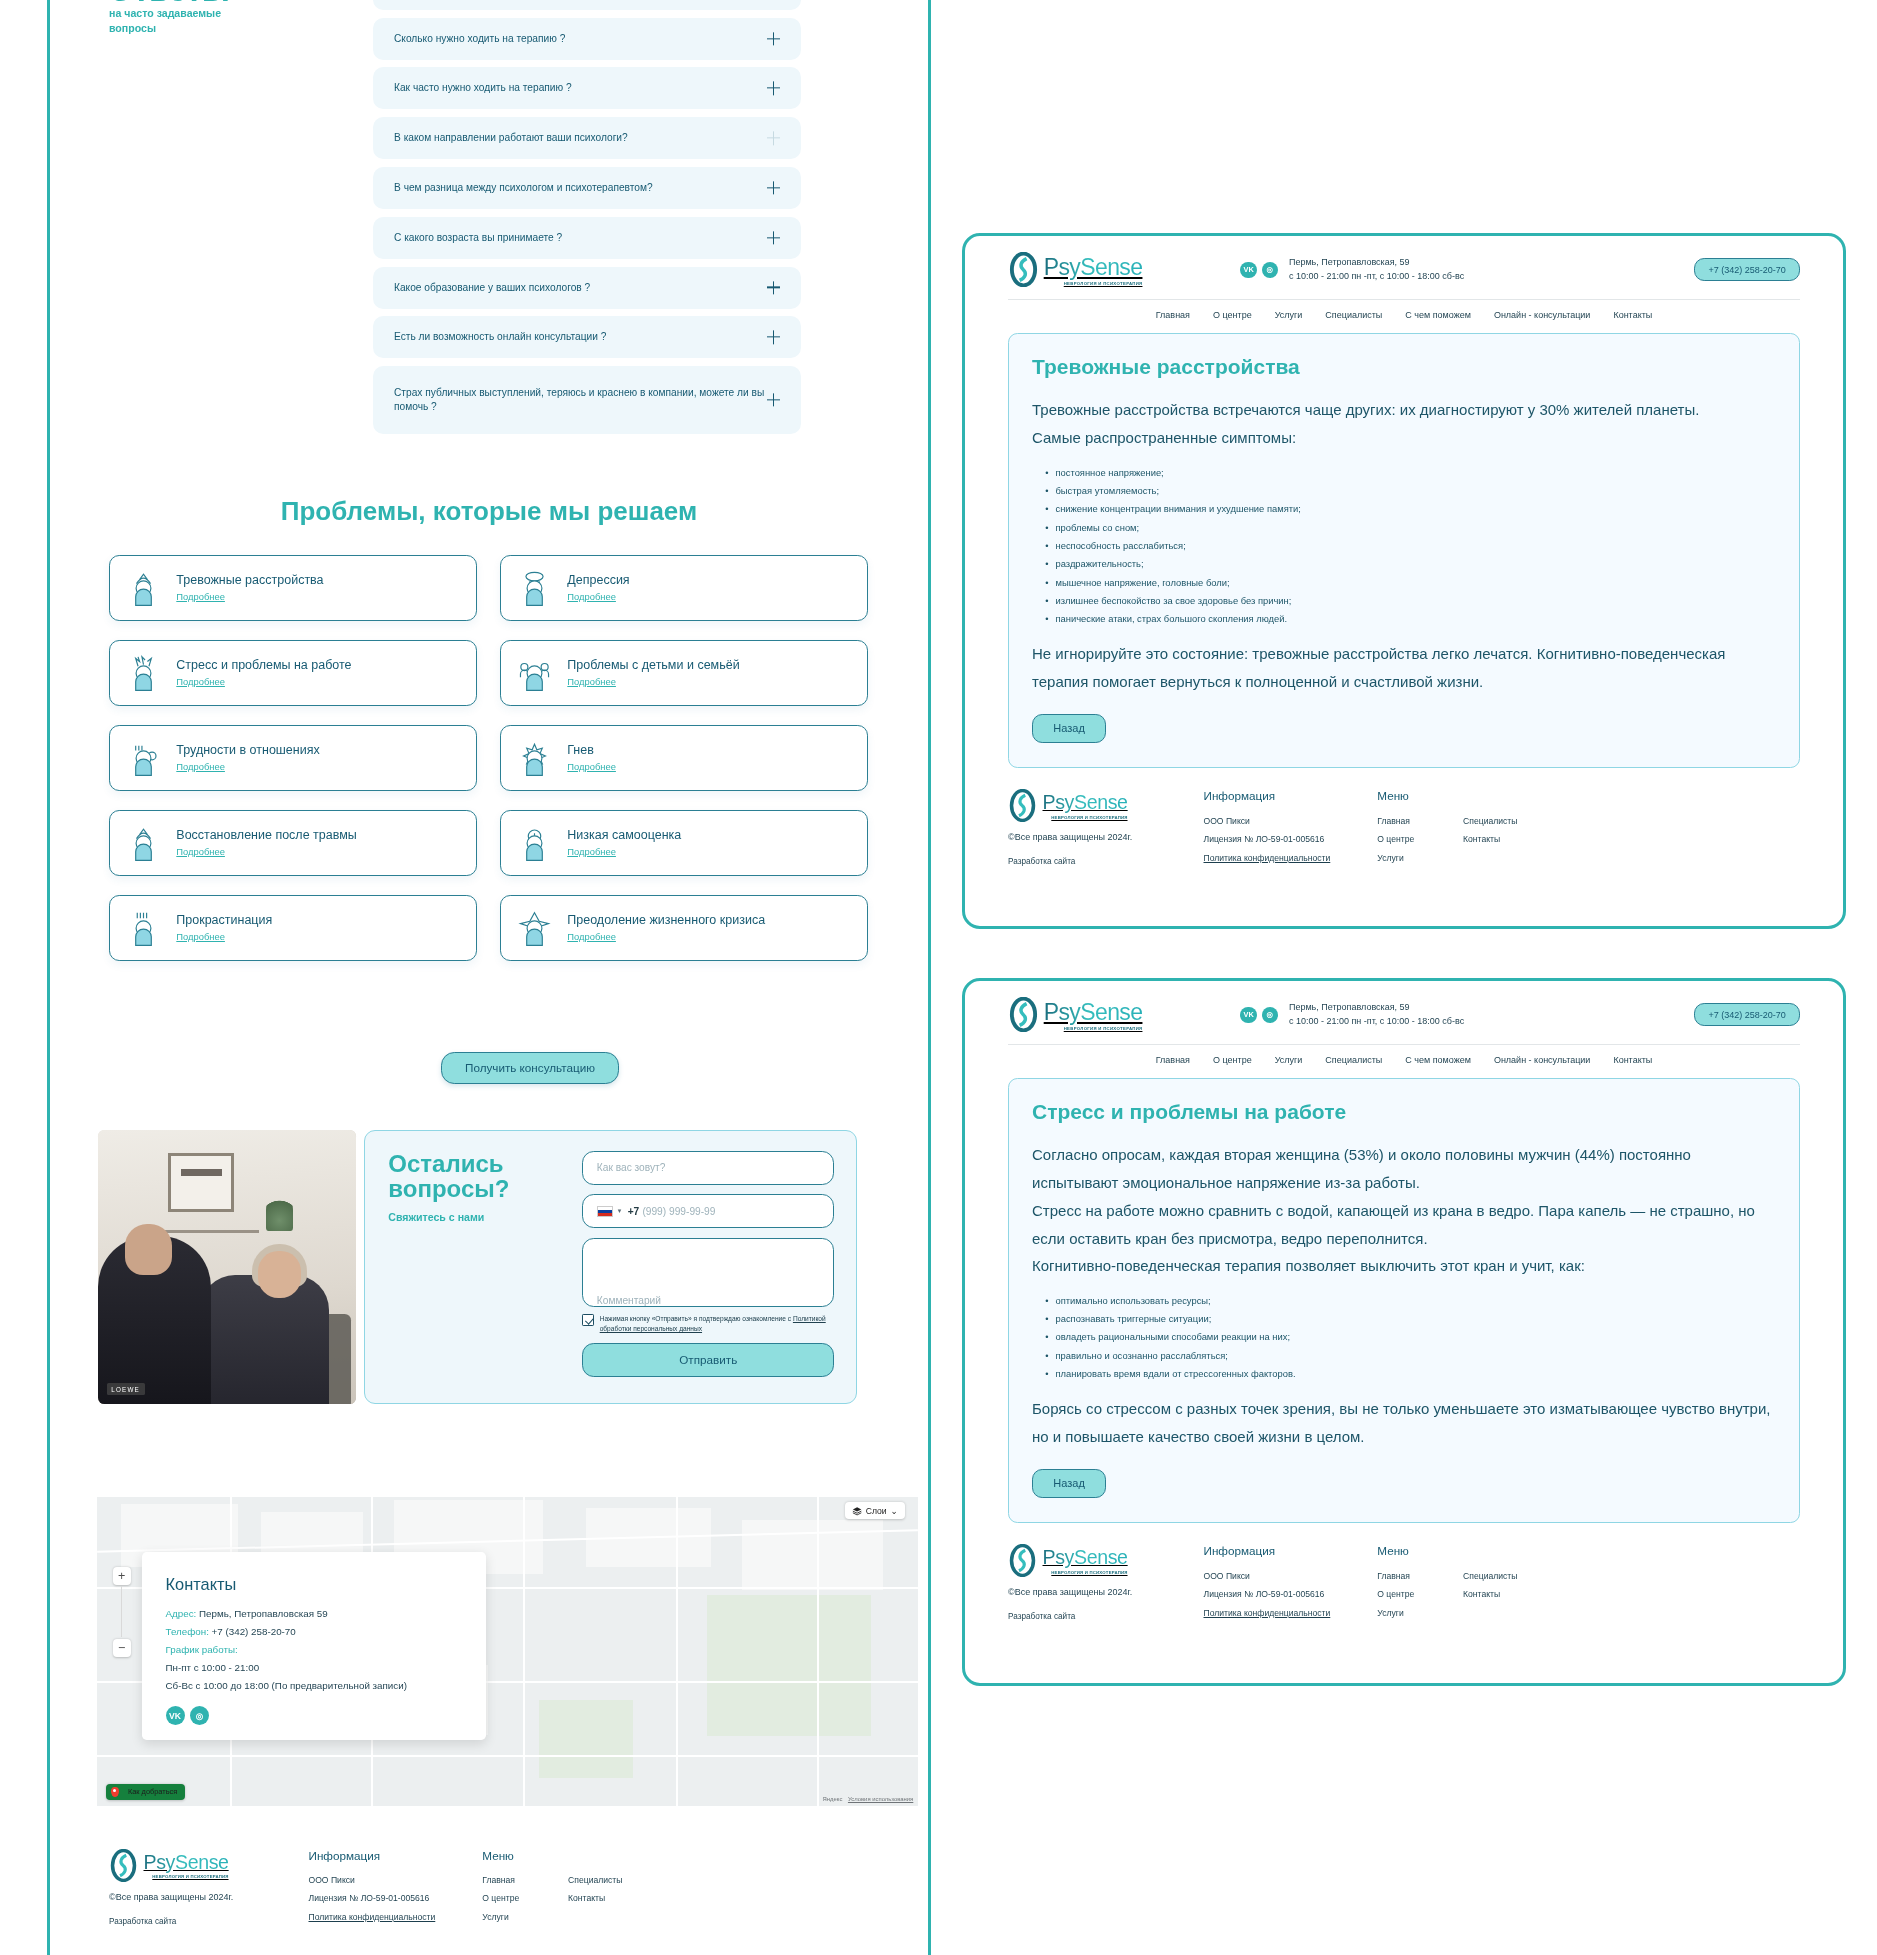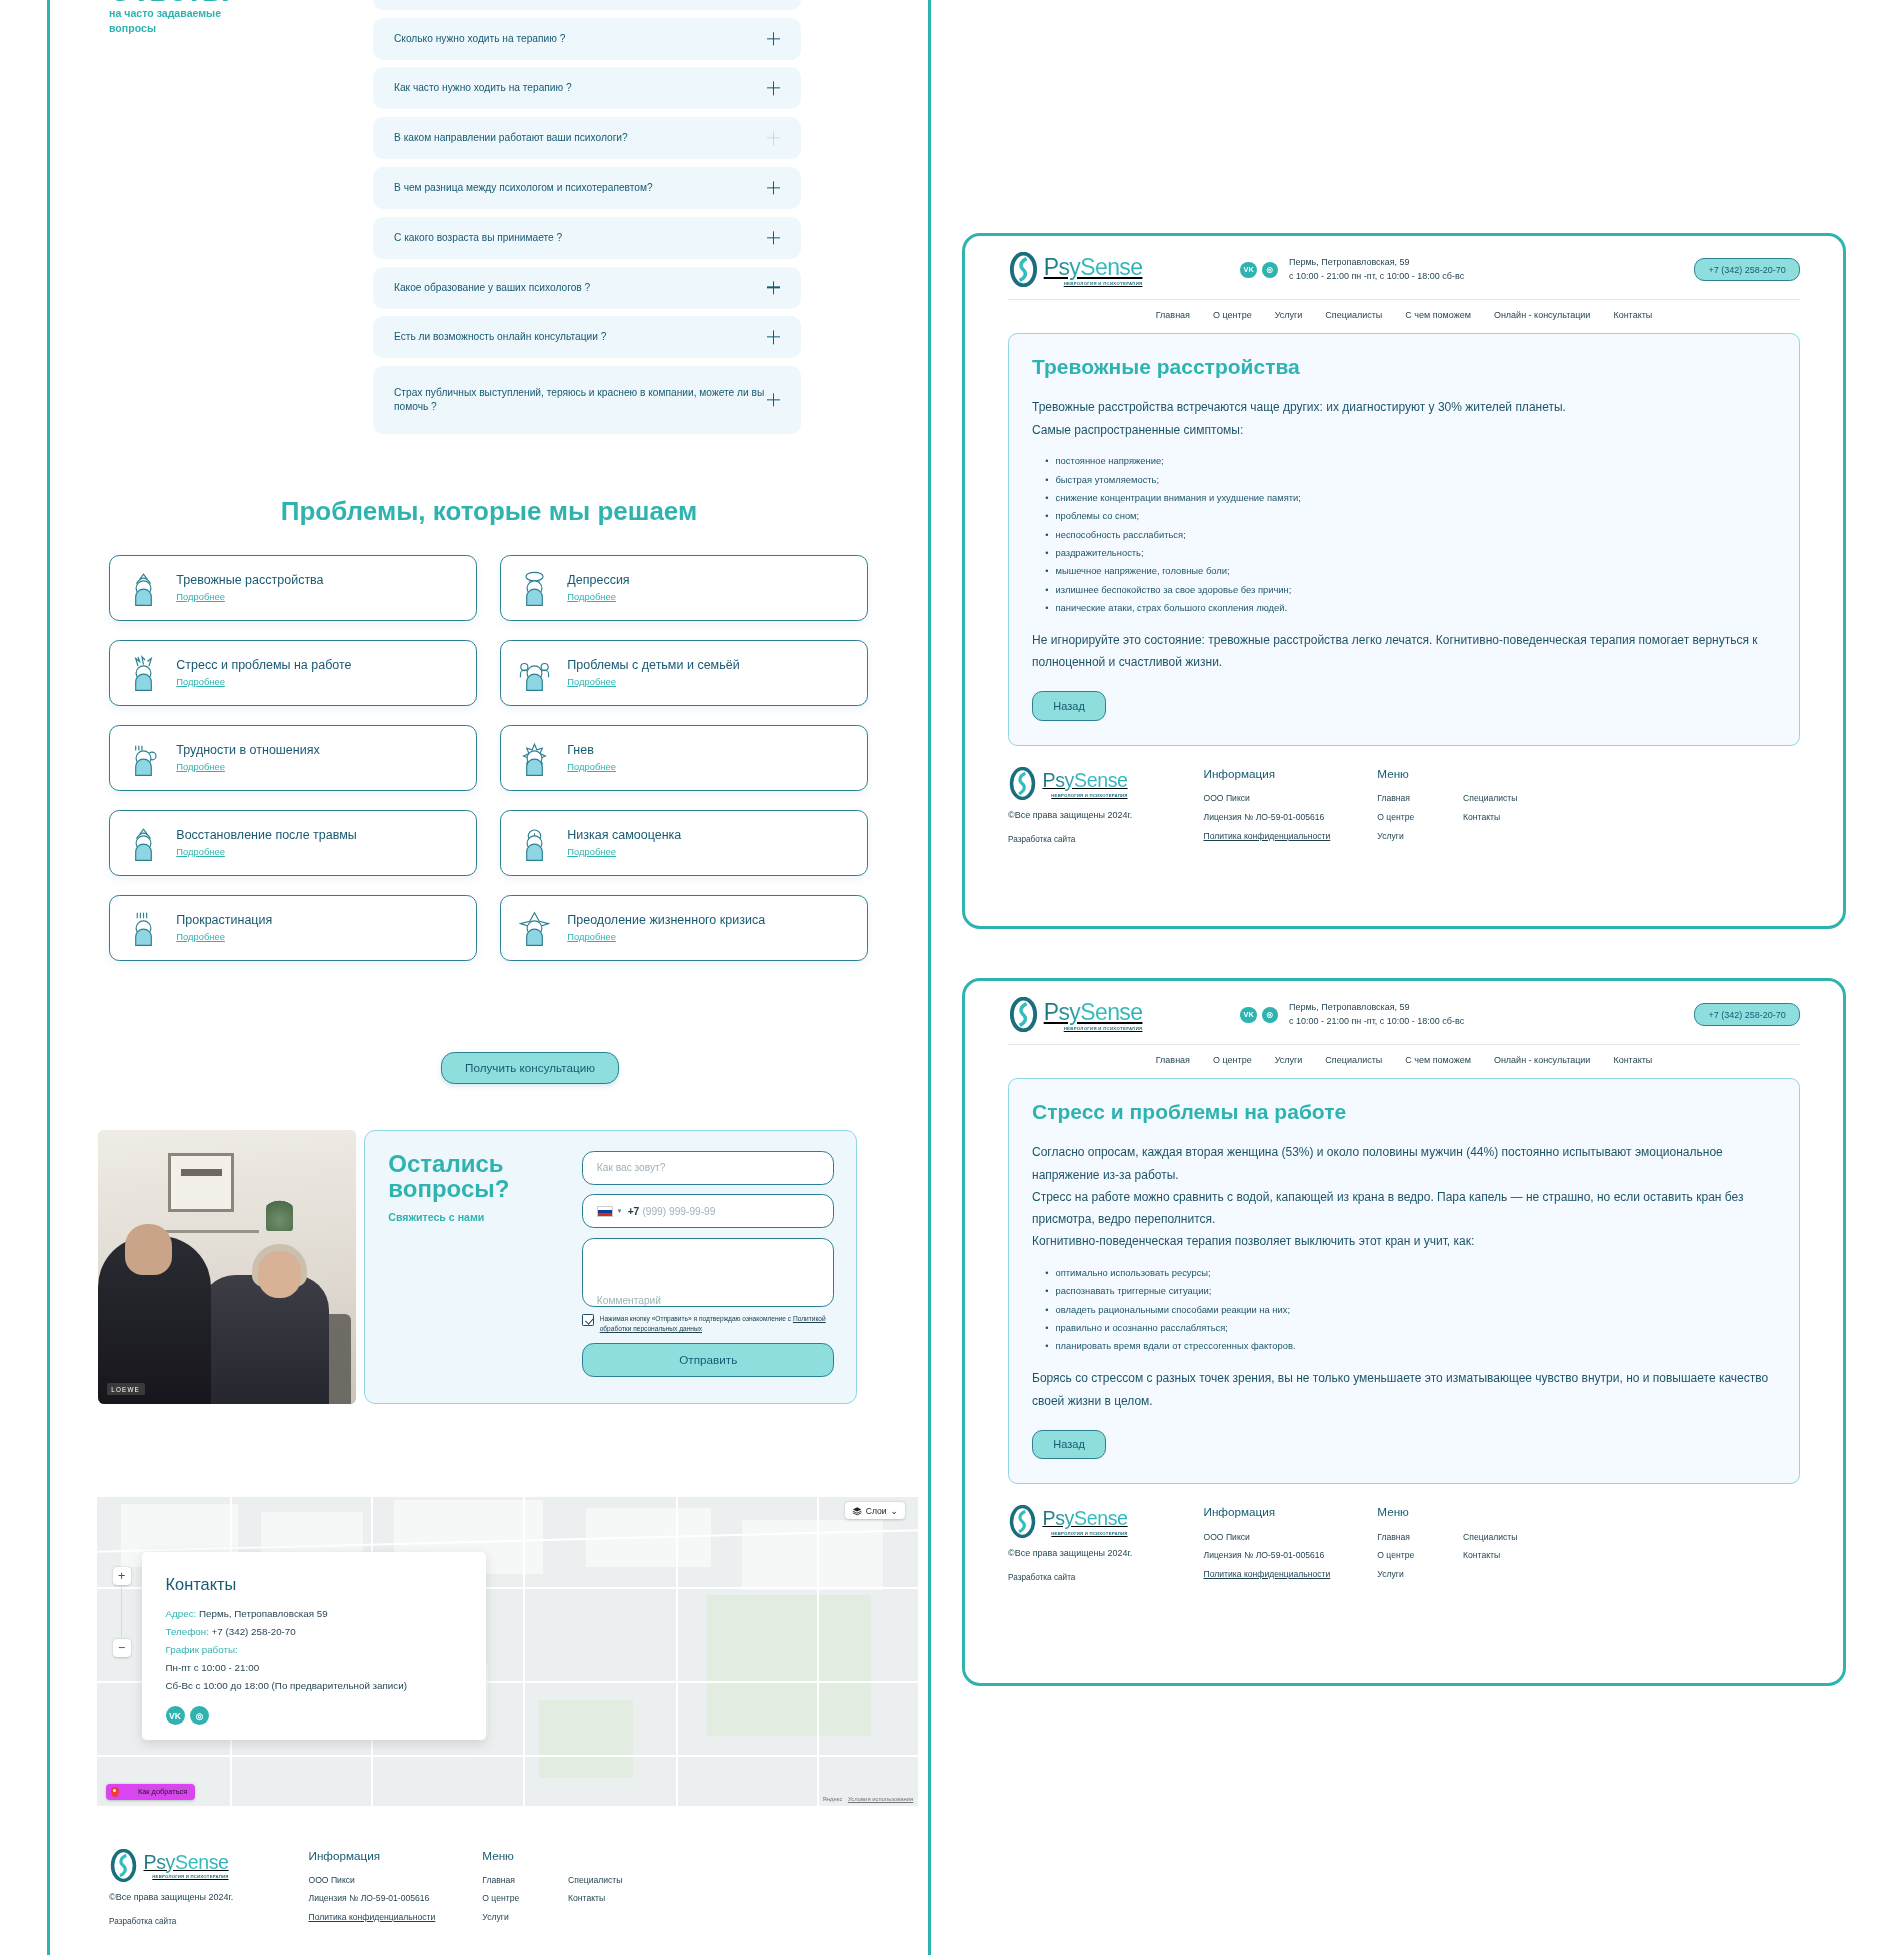--- a/index.html
+++ b/index.html
@@ -221,22 +221,22 @@
     display: flex; flex-direction: column; gap: 0;
   }
   .zbtn {
     width: 18px; height: 18px; background: #fff; border-radius: 3.9px;
     display: flex; align-items: center; justify-content: center;
     color: #4d4d4d; font-size: 12.5px; box-shadow: 0 0.8px 2.3px rgba(0,0,0,.22);
   }
   .zline { width: 1.6px; height: 51px; background: #d9d9d9; margin: 1.6px auto; }
   .route-pill {
     position: absolute; left: 9.4px; bottom: 5.5px;
-    background: #d946ef; border-radius: 3.9px; box-shadow: 0 0.8px 2.7px rgba(0,0,0,.2);
-    padding: 3.1px 7.8px 3.1px 4.7px; display: flex; align-items: center; gap: 19px;
+    background: #15803d; border-radius: 3.9px; box-shadow: 0 0.8px 2.7px rgba(0,0,0,.2);
+    padding: 3.1px 7.8px 3.1px 4.7px; display: flex; align-items: center; gap: 9px;
     color: #1c1c1c; font-size: 7.4px; white-space: nowrap;
   }
   .pin-red {
     width: 7.8px; height: 10.2px; background: #f03d2f;
     border-radius: 50% 50% 50% 50% / 44% 44% 60% 60%; position: relative;
   }
   .pin-red:after {
     content:""; position:absolute; left: 2.3px; top: 2.3px; width: 3.1px; height: 3.1px;
     background: #fff; border-radius: 50%;
   }
@@ -336,21 +336,21 @@
     display: flex; justify-content: center; gap: 23px;
     padding: 10.2px 0 0 0; color: #1d3f4e; font-size: 9px;
   }
 
   .rcard {
     margin: 13.3px 43px 0 43px;
     background: #f4faff; border: 0.8px solid #8fd6e4; border-radius: 9.4px;
     padding: 21px 23px 24px 23px;
   }
   .rcard-h { color: #2fb3b0; font-size: 21px; font-weight: 700; margin-bottom: 17px; }
-  .rp { color: #1d5568; font-size: 12px; line-height: 1.85; }
+  .rp { color: #1d5568; font-size: 15px; line-height: 1.85; }
   .rlist { margin: 11.7px 0 11.7px 13.3px; }
   .rli { color: #1d5568; font-size: 9.4px; line-height: 1.95; list-style: none; position: relative; padding-left: 10.2px; }
   .rli:before { content:"•"; position: absolute; left: 0; color: #1d5568; }
   .back-btn {
     margin-top: 18px;
     display: inline-flex; align-items: center; justify-content: center;
     background: #8fdede; border: 0.8px solid #2b7f93; border-radius: 10.2px;
     padding: 7.8px 20.3px; color: #175a72; font-size: 11px;
   }
 

